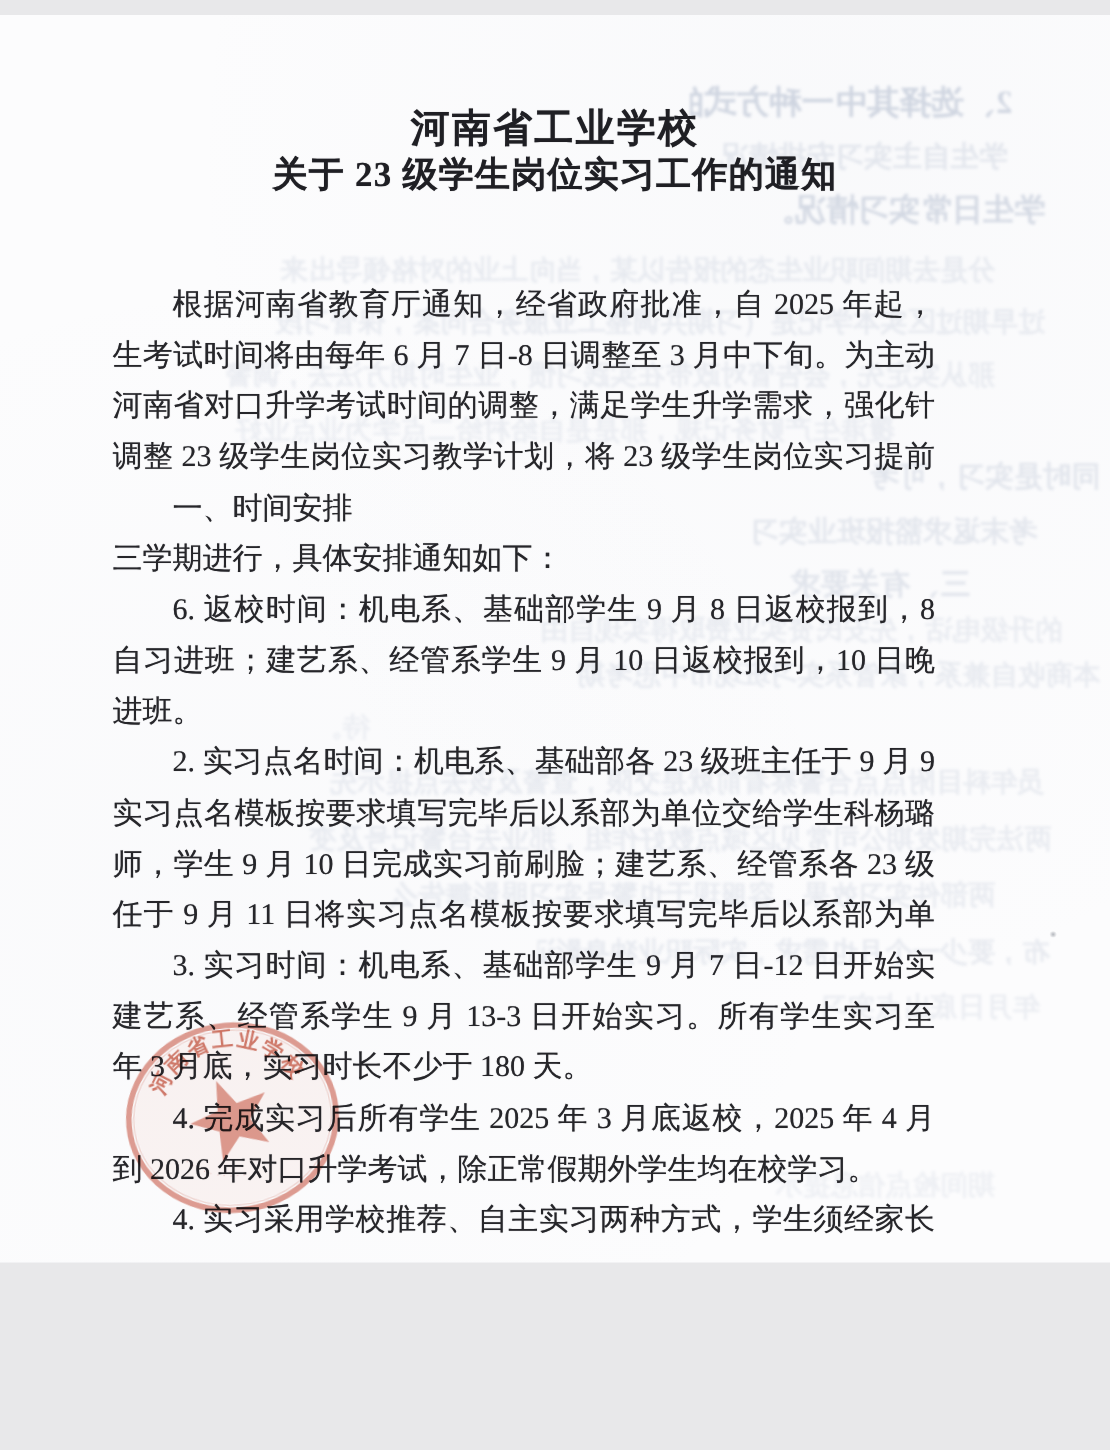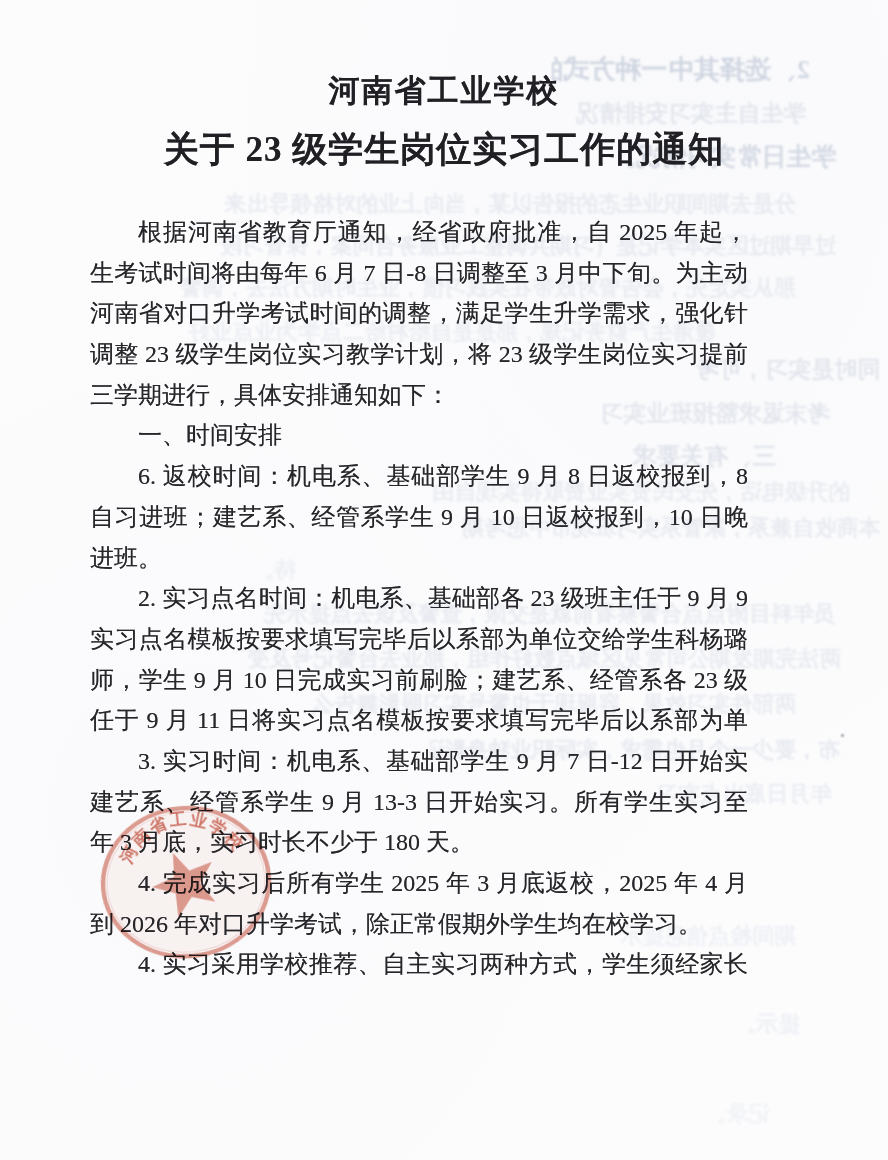--- a/index.html
+++ b/index.html
@@ -1,35 +1,35 @@
 <!DOCTYPE html>
 <html><head>
 <meta charset="utf-8">
 <style>
   html,body{margin:0;padding:0;background:#e8e8ea;}
   .page{
     position:relative;
-    width:888px;height:1160px;
-    margin:0 auto;
+    width:888px;height:998px;
+    margin:12px auto;
     background:#fcfcfd;
     background-image:
       radial-gradient(ellipse at 75% 12%, rgba(190,200,215,0.05), transparent 55%),
       radial-gradient(ellipse at 20% 70%, rgba(190,200,215,0.04), transparent 50%);
     overflow:hidden;
     font-family:"Liberation Serif","DejaVu Serif",serif;
     color:#26262a;
   }
   .doc-title{
     position:absolute;left:0;width:100%;
     text-align:center;font-weight:bold;margin:0;
     color:#1f1f24;
     text-shadow:0 0 0.6px rgba(35,35,40,0.65);
   }
   .doc-title.t1{top:70px;font-size:31px;letter-spacing:2px;}
-  .doc-title.t2{top:126px;font-size:35px;letter-spacing:1px;}
+  .doc-title.t2{top:109px;font-size:28px;letter-spacing:1px;}
   .doc-body{
     position:absolute;left:90px;top:212px;width:658px;
     font-size:24px;line-height:40.7px;
     text-shadow:0 0 0.6px rgba(35,35,40,0.6);
   }
   .line{height:40.7px;overflow:hidden;white-space:normal;}
   .line.indent{text-indent:2em;}
   .line.just{text-align:justify;text-align-last:justify;}
   .ghost{
     position:absolute;
@@ -84,22 +84,22 @@
     </div>
 
   <h1 class="doc-title t1">河南省工业学校</h1>
   <h1 class="doc-title t2">关于 23 级学生岗位实习工作的通知</h1>
 
   <div class="doc-body">
       <div class="line indent just">根据河南省教育厅通知，经省政府批准，自 2025 年起，对口招</div>
       <div class="line just">生考试时间将由每年 6 月 7 日-8 日调整至 3 月中下旬。为主动应对</div>
       <div class="line just">河南省对口升学考试时间的调整，满足学生升学需求，强化针对升</div>
       <div class="line just">调整 23 级学生岗位实习教学计划，将 23 级学生岗位实习提前至第</div>
+      <div class="line indent">一、时间安排</div>
       <div class="line">三学期进行，具体安排通知如下：</div>
-      <div class="line indent">一、时间安排</div>
       <div class="line indent just">6. 返校时间：机电系、基础部学生 9 月 8 日返校报到，8 日晚</div>
       <div class="line just">自习进班；建艺系、经管系学生 9 月 10 日返校报到，10 日晚自习</div>
       <div class="line">进班。</div>
       <div class="line indent just">2. 实习点名时间：机电系、基础部各 23 级班主任于 9 月 9 日将</div>
       <div class="line just">实习点名模板按要求填写完毕后以系部为单位交给学生科杨璐瑶老</div>
       <div class="line just">师，学生 9 月 10 日完成实习前刷脸；建艺系、经管系各 23 级班主</div>
       <div class="line just">任于 9 月 11 日将实习点名模板按要求填写完毕后以系部为单位交给</div>
       <div class="line indent just">3. 实习时间：机电系、基础部学生 9 月 7 日-12 日开始实习；</div>
       <div class="line just">建艺系、经管系学生 9 月 13-3 日开始实习。所有学生实习至 2025</div>
       <div class="line">年 3 月底，实习时长不少于 180 天。</div>

